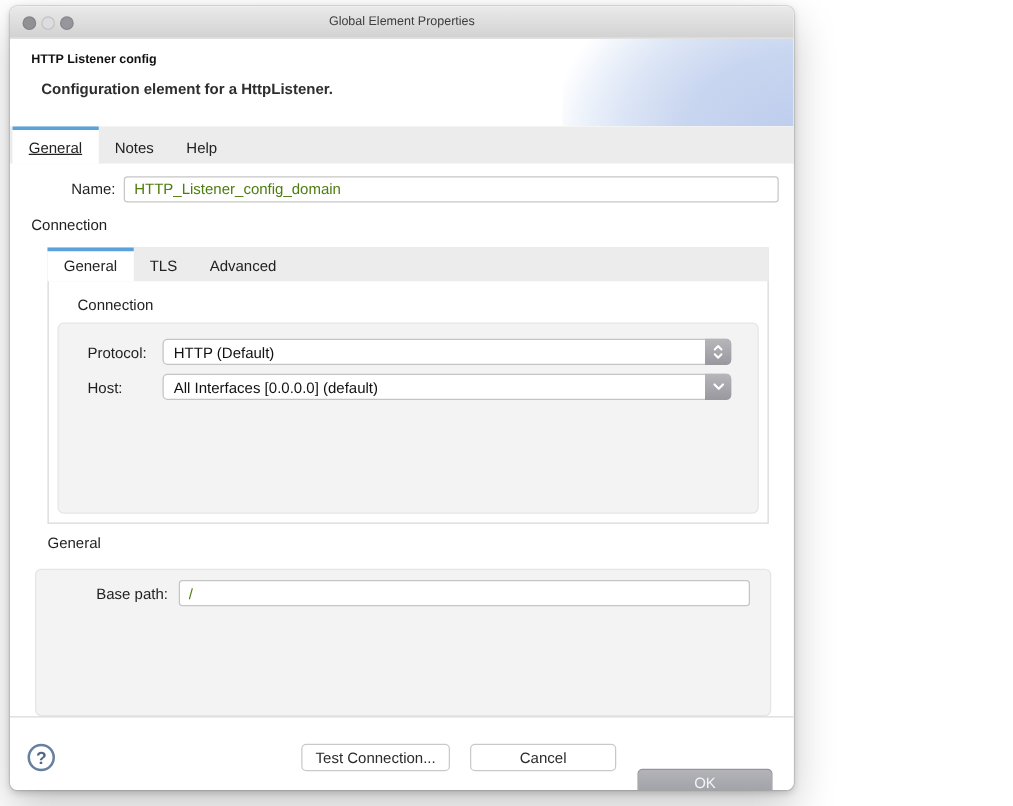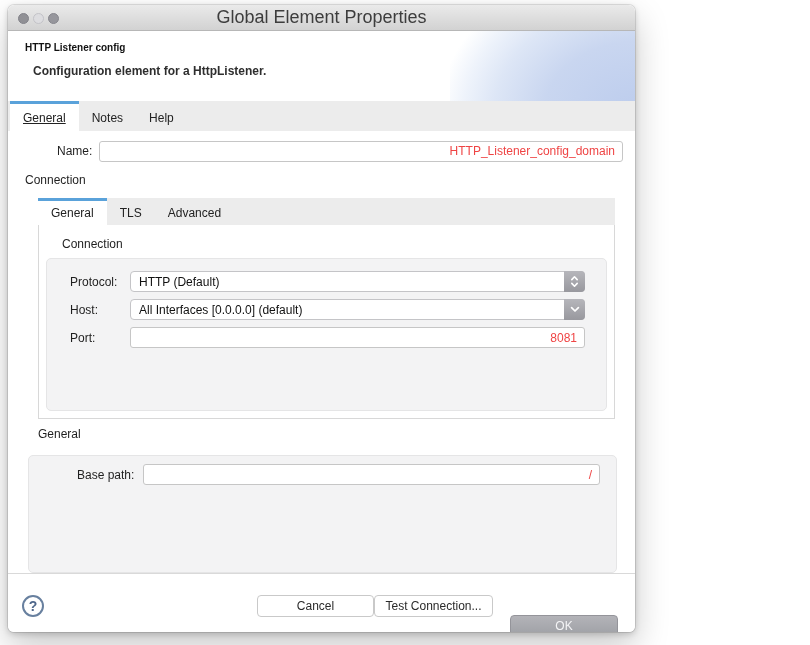--- a/index.html
+++ b/index.html
@@ -18,21 +18,21 @@
     flex: 0 0 26px; position: relative;
     background: linear-gradient(#eaeaea, #d2d2d2);
     border-bottom: 1px solid #b7b7b7;
     border-radius: 6px 6px 0 0;
   }
   .traffic { position: absolute; left: 10px; top: 8px; display: flex; gap: 4px; }
   .dot { width: 11px; height: 11px; border-radius: 50%; }
   .dot-close { background: #909095; border: 1px solid #83838a; }
   .dot-min   { background: #dddde0; border: 1px solid #c3c3c8; }
   .dot-zoom  { background: #96969c; border: 1px solid #86868d; }
-  .win-title { text-align: center; line-height: 25px; font-size: 18px; color: #3d3d3d; }
+  .win-title { text-align: center; line-height: 25px; font-size: 10px; color: #3d3d3d; }
 
   
   .header { flex: 0 0 70px; position: relative; background: #fff; overflow: hidden; }
   .swoosh {
     position: absolute; top: 0; right: 0; width: 185px; height: 70px;
     background: radial-gradient(ellipse 250px 190px at 102% 118%,
       #bccced 0%, #c9d6f0 38%, #dde6f6 58%, #eef3fb 70%, rgba(255,255,255,0) 80%);
   }
   .header-title { position: absolute; left: 17px; top: 11px; font-size: 10px; font-weight: bold; color: #111; }
   .header-sub   { position: absolute; left: 25px; top: 33px; font-size: 12px; color: #2e2e2e; font-weight: bold; }
@@ -47,21 +47,21 @@
   .tab.selected { background: #fff; border-top: 3px solid #5aa2da; }
   .tab.selected .u { text-decoration: underline; }
 
   
   .content { flex: 1 1 auto; background: #fff; padding: 9px 12px 0 17px; display: flex; flex-direction: column; }
 
   .name-row { display: flex; align-items: center; gap: 7px; height: 22px; margin-left: 32px; }
   .lbl { font-size: 12px; color: #1f1f1f; white-space: nowrap; }
   input.field {
     flex: 1 1 auto; height: 21px; border: 1px solid #c6c6c6; border-radius: 3px;
-    padding: 0 7px; font-size: 12px; font-family: inherit; color: #ef4444; background: #fff; outline: none; width: 100%; text-align: right;
+    padding: 0 7px; font-size: 12px; font-family: inherit; color: #4d7c0f; background: #fff; outline: none; width: 100%;
   }
   .section-lbl { font-size: 12px; color: #1f1f1f; margin-top: 11px; }
 
   
   .folder { margin: 11px 8px 0 13px; border: 1px solid #d8d8d8; background: #fff; height: 221px; display: flex; flex-direction: column; }
   .folder .tabstrip { flex: 0 0 27px; margin: -1px -1px 0 -1px; }
   .folder-body { flex: 1 1 auto; padding: 8px 7px 0 7px; }
   .inner-section-lbl { font-size: 12px; color: #1f1f1f; margin: 4px 0 7px 16px; }
 
   .groupbox {
@@ -191,24 +191,20 @@
             <div class="combo">
               <span>All Interfaces [0.0.0.0] (default)</span>
               <span class="cap">
                 <svg width="10" height="7" viewBox="0 0 10 7">
                   <path d="M1.6 1.6 L5 5 L8.4 1.6" fill="none" stroke="#ffffff" stroke-width="1.7" stroke-linecap="round" stroke-linejoin="round"></path>
                 </svg>
               </span>
             </div>
           </div>
 
-          <div class="grow">
-            <span class="lbl">Port:</span>
-            <input class="field" type="text" value="8081" style="">
-          </div>
 
         </div>
       </div>
     </div>
 
     <div class="gen-lbl">General</div>
 
     <div class="groupbox bottom-group">
 
       <div class="grow">
@@ -218,18 +214,18 @@
 
 
     </div>
   </div>
 
   <div class="footer">
     <div class="help-btn">
       <span>?</span>
     </div>
     <div class="spacer"></div>
+    <button class="btn btn-test">Test Connection...</button>
     <button class="btn btn-cancel">Cancel</button>
-    <button class="btn btn-test">Test Connection...</button>
     <button class="btn btn-ok">OK</button>
   </div>
 
 </div>
 
 </body></html>

